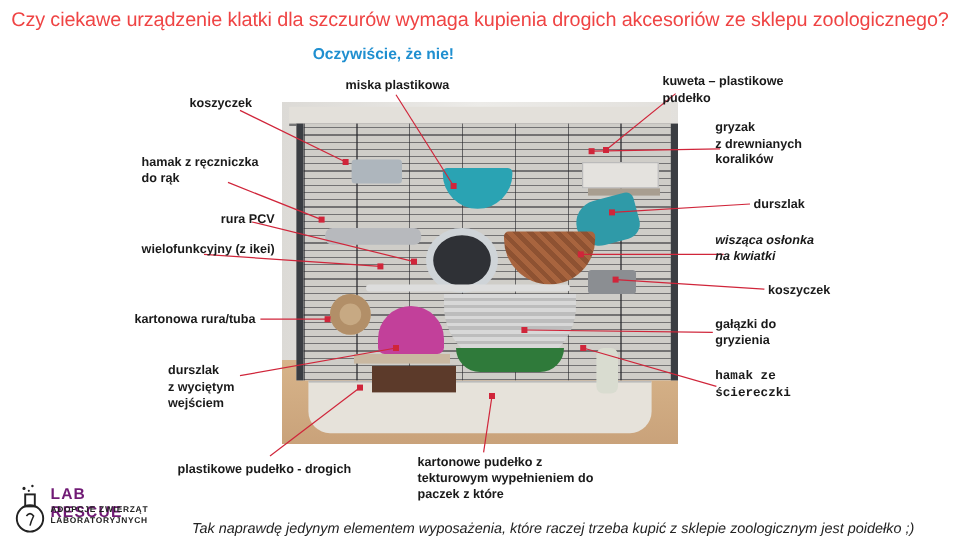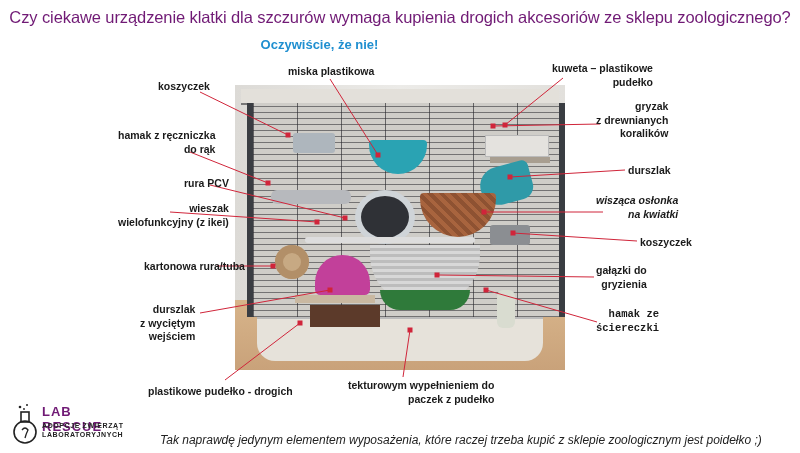--- a/index.html
+++ b/index.html
@@ -1,23 +1,23 @@
 <!DOCTYPE html>
 <html><head>
 <meta charset="utf-8">
 <style>
   html, body { margin:0; padding:0; }
   body { width:800px; height:453px; background:#ffffff; position:relative; overflow:hidden;
          font-family:"Liberation Sans", "DejaVu Sans", sans-serif; }
   .title { position:absolute; left:0; top:8px; width:800px; text-align:center;
-           font-size:16.5px; color:#701a75; letter-spacing:-0.1px; }
+           font-size:16.5px; color:#ef4444; letter-spacing:-0.1px; }
   .subtitle { position:absolute; left:0; top:37px; width:639px; text-align:center;
               font-size:13px; font-weight:bold; color:#1f8fd0; }
   .label { position:absolute; font-size:10.5px; font-weight:bold; color:#1a1a1a;
-           text-align:right; line-height:13.5px; white-space:nowrap; }
+           text-align:left; line-height:13.5px; white-space:nowrap; }
   .photo { position:absolute; left:235px; top:85px; width:330px; height:285px;
            background:#e9e7e3; overflow:hidden; }
   .wall { position:absolute; inset:0; background:linear-gradient(90deg,#dcdad6 0%,#ecebe8 50%,#e2e0dc 100%); }
   .floor { position:absolute; left:0; bottom:0; width:100%; height:70px;
            background:linear-gradient(180deg,#d7b48a,#c9a27a); }
   .cage-top { position:absolute; left:6px; top:4px; width:318px; height:14px; background:#e3e0da; border-bottom:2px solid #777; }
   .cage { position:absolute; left:12px; top:18px; width:306px; height:214px;
           border-left:6px solid #3a3d42; border-right:6px solid #3a3d42;
           background:
             repeating-linear-gradient(0deg, rgba(40,40,45,0.55) 0 1px, transparent 1px 6px),
@@ -109,37 +109,37 @@
       <div>miska plastikowa</div>
     </div>
     <div class="label" style="left: 118px; top: 129px;">
       <div>hamak z ręczniczka</div>
       <div>do rąk</div>
     </div>
     <div class="label" style="left: 184px; top: 177px;">
       <div>rura PCV</div>
     </div>
     <div class="label" style="left: 118px; top: 202px;">
-      <div>wieszak</div>
       <div>wielofunkcyjny (z ikei)</div>
     </div>
-    <div class="label" style="left: 112px; top: 260px; margin-left: 32px;">
+    <div class="label" style="left: 112px; top: 260px;">
       <div>kartonowa rura/tuba</div>
     </div>
     <div class="label" style="left: 140px; top: 303px;">
       <div>durszlak</div>
       <div>z wyciętym</div>
       <div>wejściem</div>
     </div>
     <div class="label" style="left: 148px; top: 385px;">
       <div>plastikowe pudełko - drogich</div>
     </div>
     <div class="label" style="left: 348px; top: 379px;">
+      <div>kartonowe pudełko z</div>
       <div>tekturowym wypełnieniem do</div>
-      <div>paczek z pudełko</div>
+      <div>paczek z które</div>
     </div>
     <div class="label" style="left: 552px; top: 62px;">
       <div>kuweta – plastikowe</div>
       <div>pudełko</div>
     </div>
     <div class="label" style="left: 596px; top: 100px;">
       <div>gryzak</div>
       <div>z drewnianych</div>
       <div>koralików</div>
     </div>

